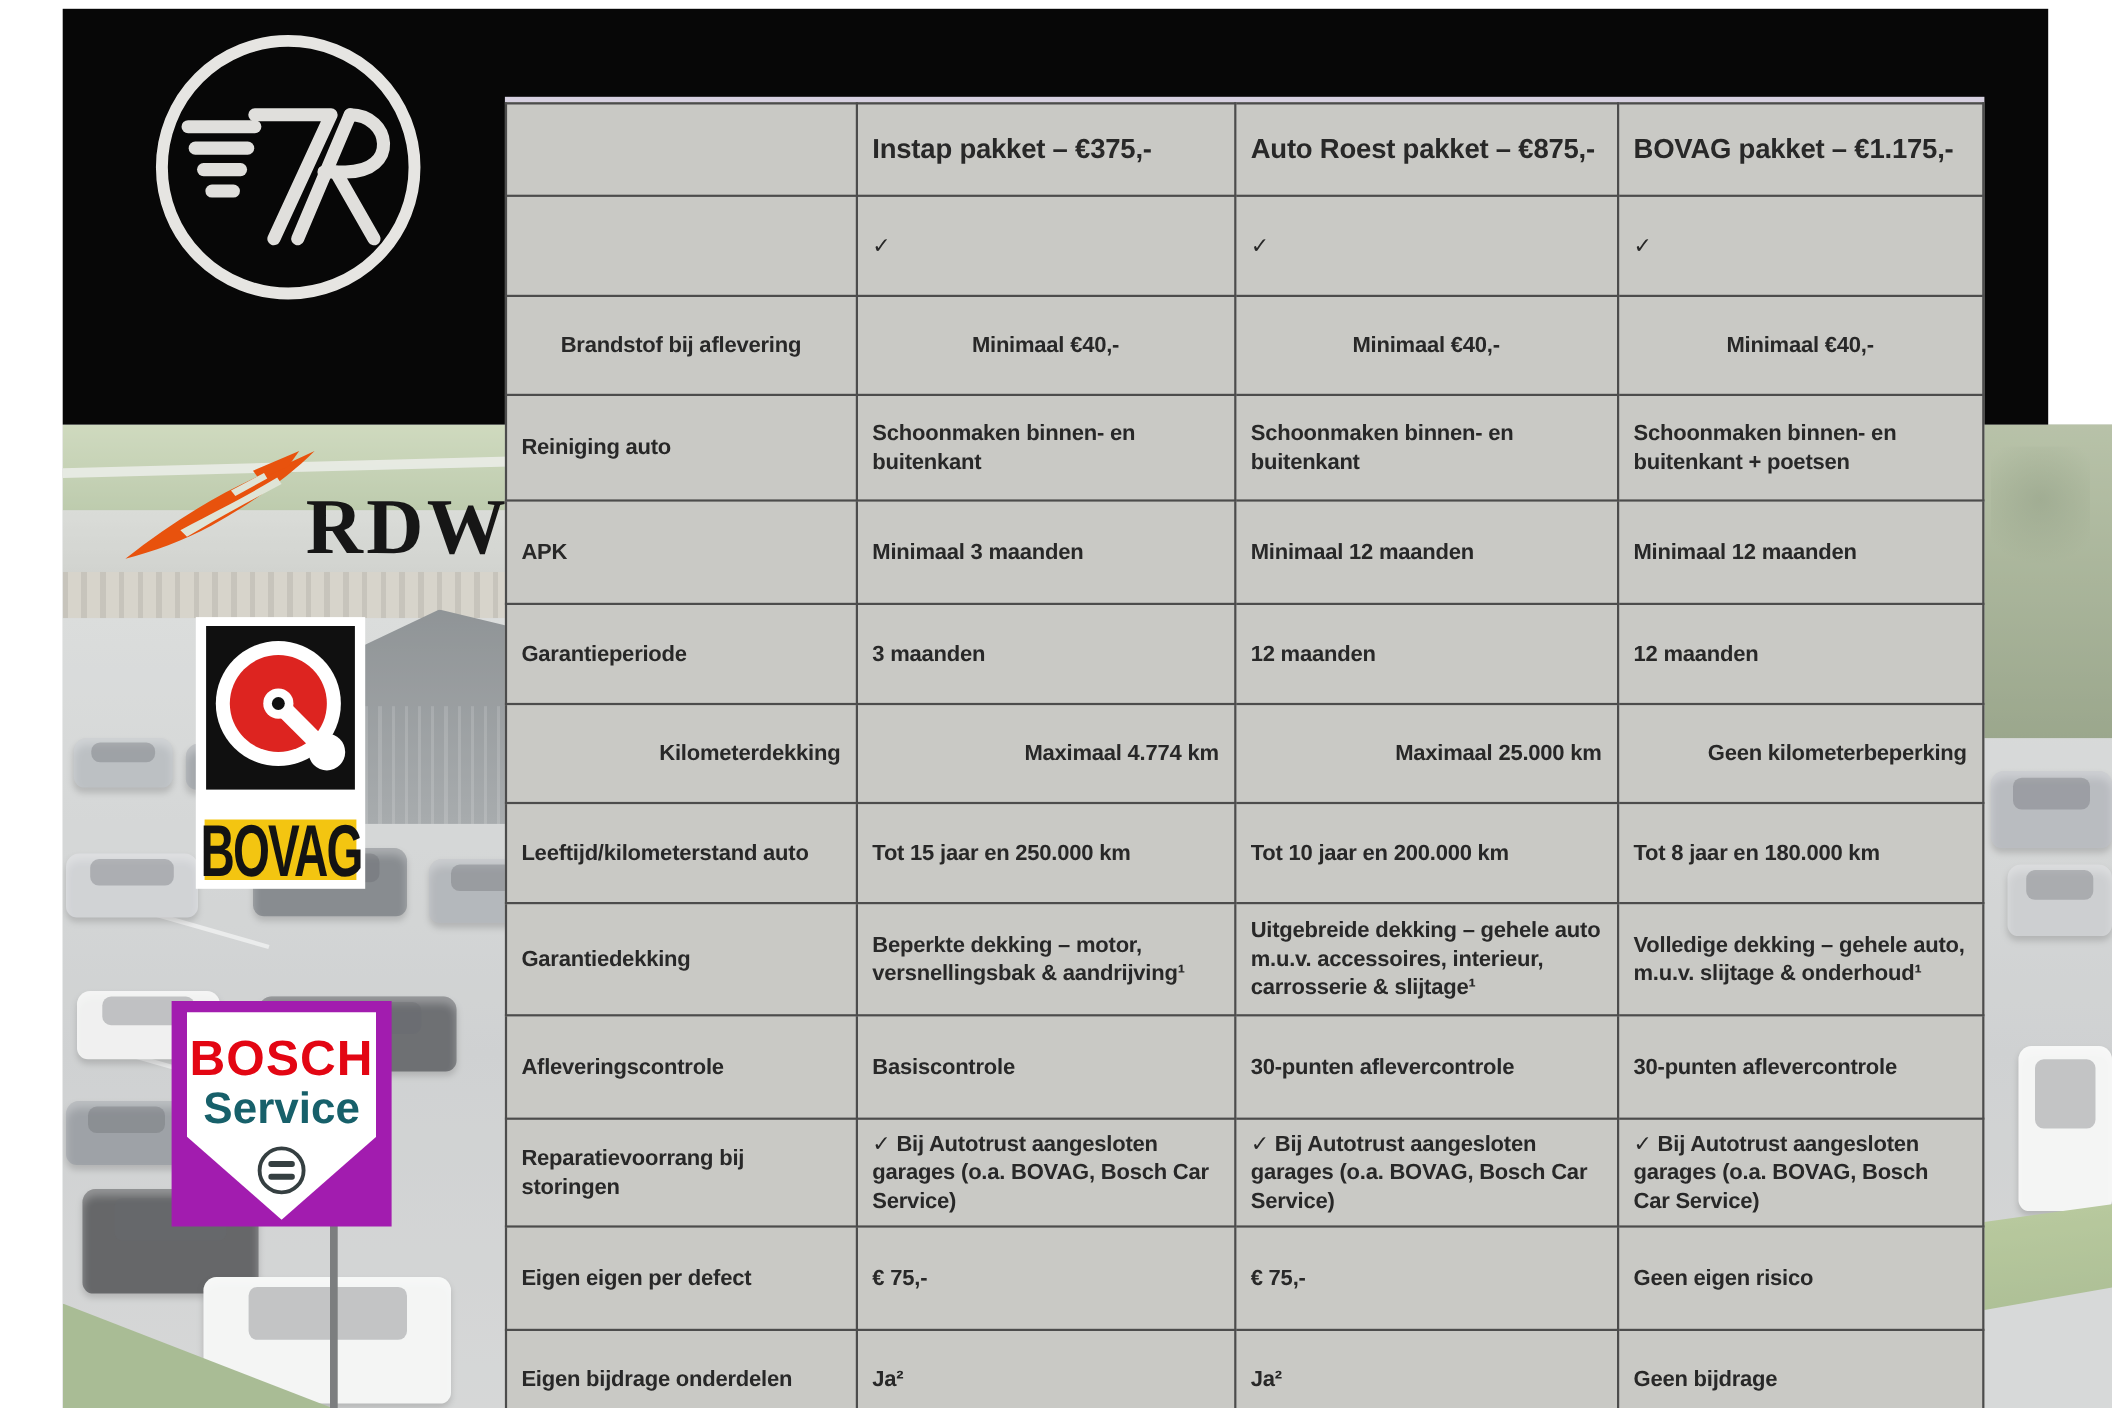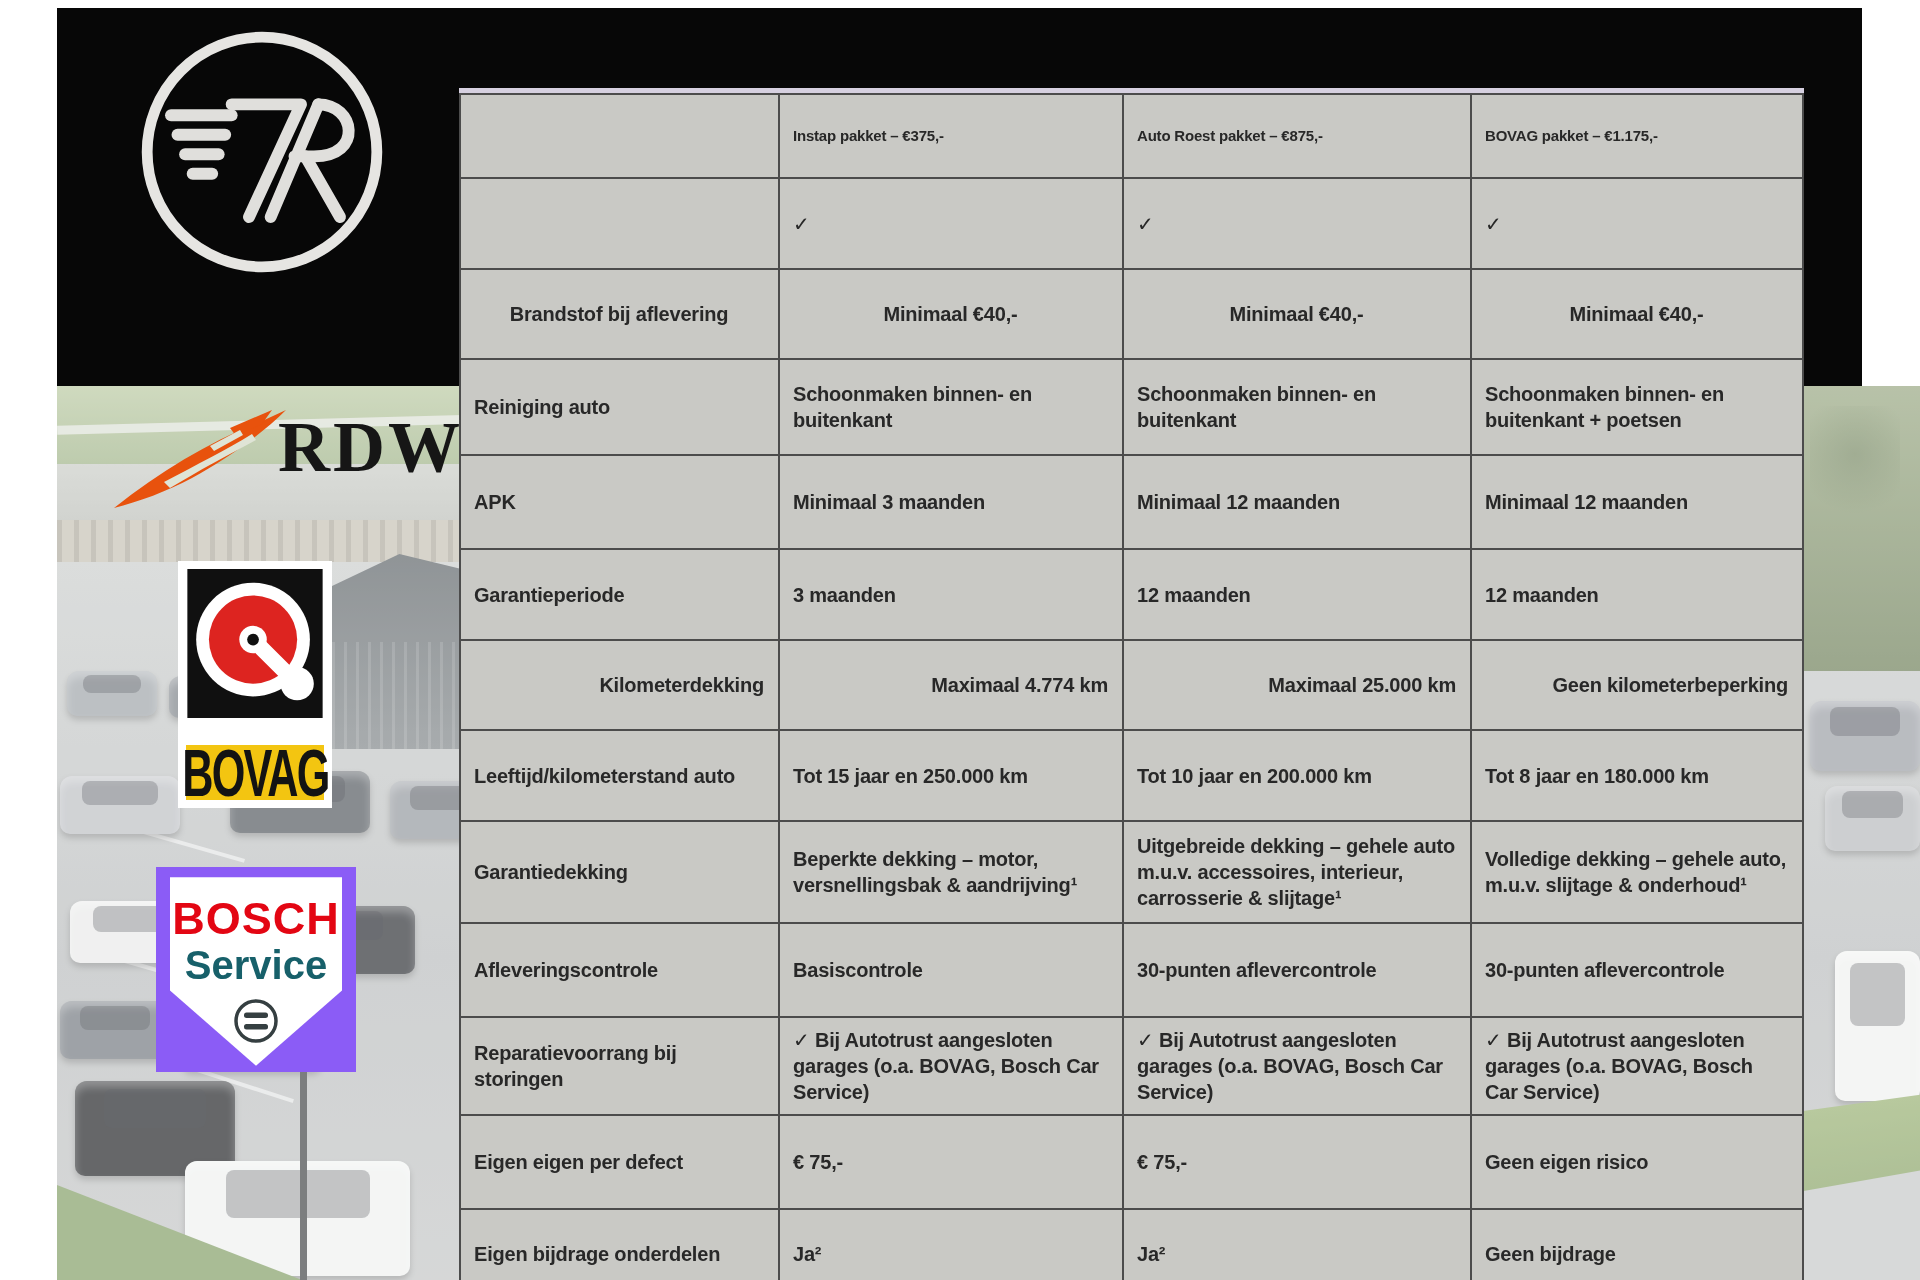--- a/index.html
+++ b/index.html
@@ -64,31 +64,31 @@
   .car::before{content:"";position:absolute;left:18%;right:18%;top:8%;height:42%;
     background:rgba(25,30,36,.35);border-radius:8px;}
   .pyr{position:absolute;background:#474c50;clip-path:polygon(50% 0,100% 100%,0 100%);}
   .pole{position:absolute;width:7px;background:#393c3d;}
   .pole::before{content:"";position:absolute;left:-12px;top:-12px;width:30px;height:12px;background:#393c3d;}
   .pline{position:absolute;height:4px;background:rgba(255,255,255,.55);}
 
   
   .rdw{position:absolute;left:110px;top:406px;z-index:150;}
   .rdw-text{
-    position:absolute;left:168px;top:0;font-family:"Liberation Serif","DejaVu Serif",serif;
+    position:absolute;left:168px;top:32px;font-family:"Liberation Serif","DejaVu Serif",serif;
     font-weight:700;font-size:72px;color:#161616;letter-spacing:3px;
   }
   .bovag{position:absolute;left:178px;top:561px;width:154px;height:247px;
     background:#ffffff;padding:0;z-index:150;box-sizing:border-box;}
   .bovag-inner{position:absolute;inset:8px;display:flex;flex-direction:column;}
   .bovag-band{flex:1;background:#f3c511;display:flex;align-items:center;justify-content:center;margin-top:27px;}
   .bovag-word{font-size:47px;font-weight:700;color:#131313;letter-spacing:-2px;
     transform:scale(.92,1.42);}
-  .bosch{position:absolute;left:156px;top:867px;width:200px;height:205px;
-    background:#8b5cf6;z-index:150;}
+  .bosch{position:absolute;left:156px;top:910px;width:200px;height:205px;
+    background:#a21caf;z-index:150;}
   .bosch-shield{position:absolute;left:7%;right:7%;top:5%;bottom:3%;background:#ffffff;
     clip-path:polygon(0 0,100% 0,100% 60%,50% 100%,0 60%);
     display:flex;flex-direction:column;align-items:center;}
   .bosch-word{color:#e30613;font-size:45px;font-weight:700;letter-spacing:1px;margin-top:16px;}
   .bosch-service{color:#17606a;font-size:40px;font-weight:700;margin-top:-2px;}
 
   
   .table-wrap{
     position:absolute;left:459px;top:88px;z-index:200;
     border-top:5px solid #d6d0e0;
@@ -96,21 +96,21 @@
   table.pkg{
     border-collapse:collapse;table-layout:fixed;width:1343px;
     background:#c9c9c5;
   }
   table.pkg th,table.pkg td{
     border:2px solid #4c4c4c;vertical-align:middle;text-align:left;
     color:#282828;padding:8px 14px 8px 13px;
     font-weight:700;letter-spacing:-.2px;line-height:1.3;
     overflow:hidden;
   }
-  table.pkg th{font-size:15px;height:66px;}
+  table.pkg th{font-size:25px;height:66px;}
   table.pkg td{font-size:20px;}
   tbody tr:nth-child(1) td{height:73px;}
   tbody tr:nth-child(2) td{height:72px;text-align:center;}
   tbody tr:nth-child(3) td{height:78px;}
   tbody tr:nth-child(4) td{height:76px;}
   tbody tr:nth-child(5) td{height:73px;}
   tbody tr:nth-child(6) td{height:72px;text-align:right;}
   tbody tr:nth-child(7) td{height:73px;}
   tbody tr:nth-child(8) td{height:84px;}
   tbody tr:nth-child(9) td{height:76px;}

